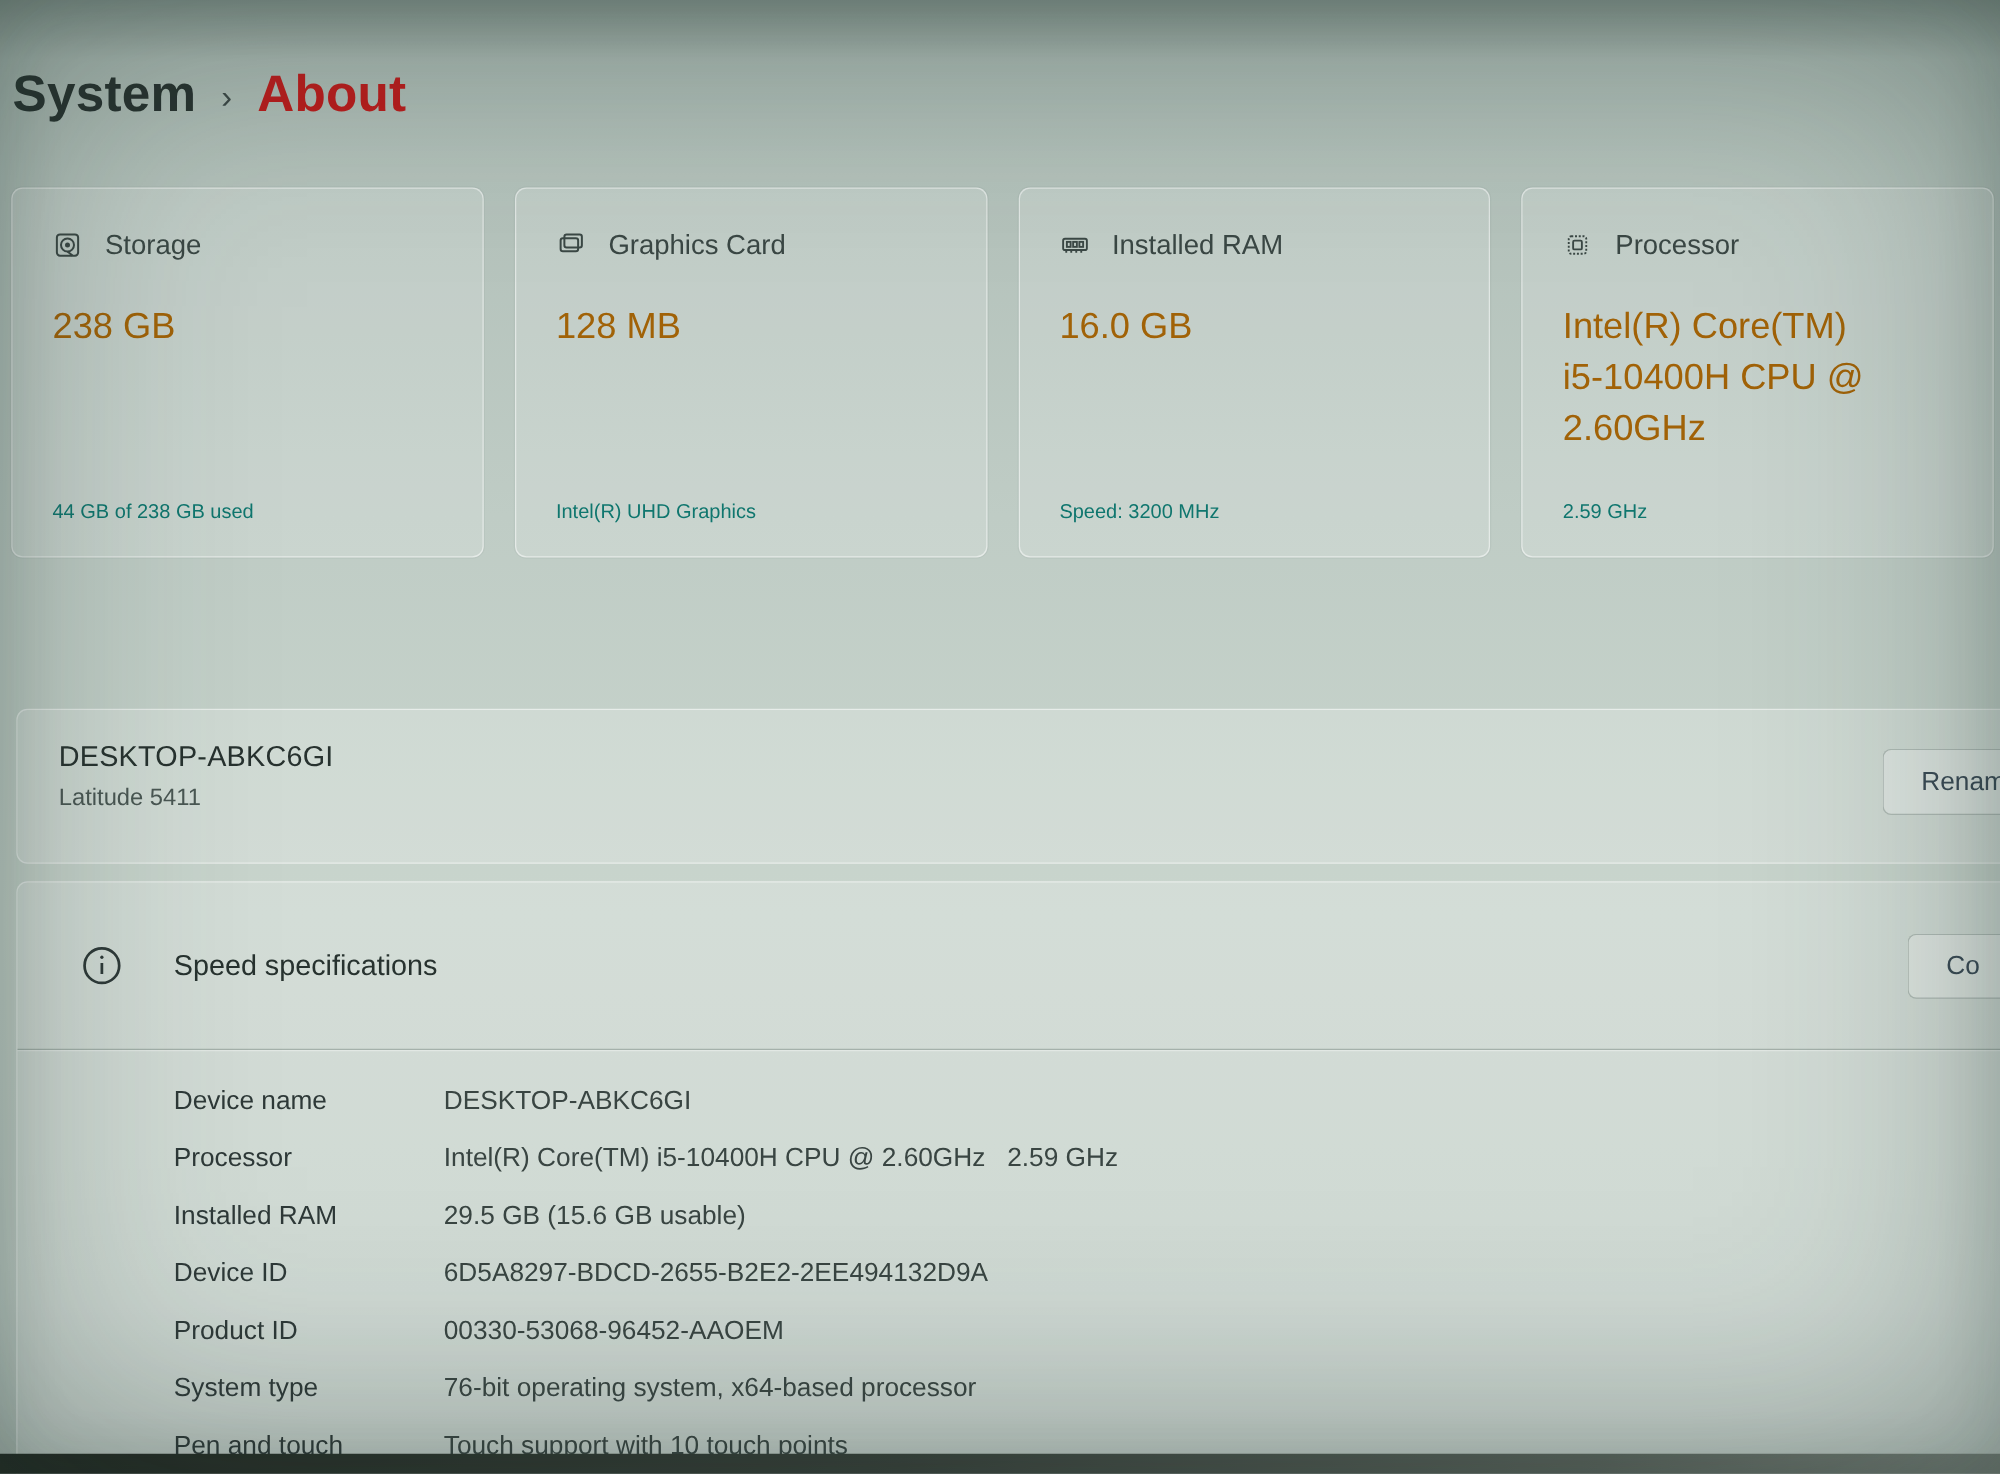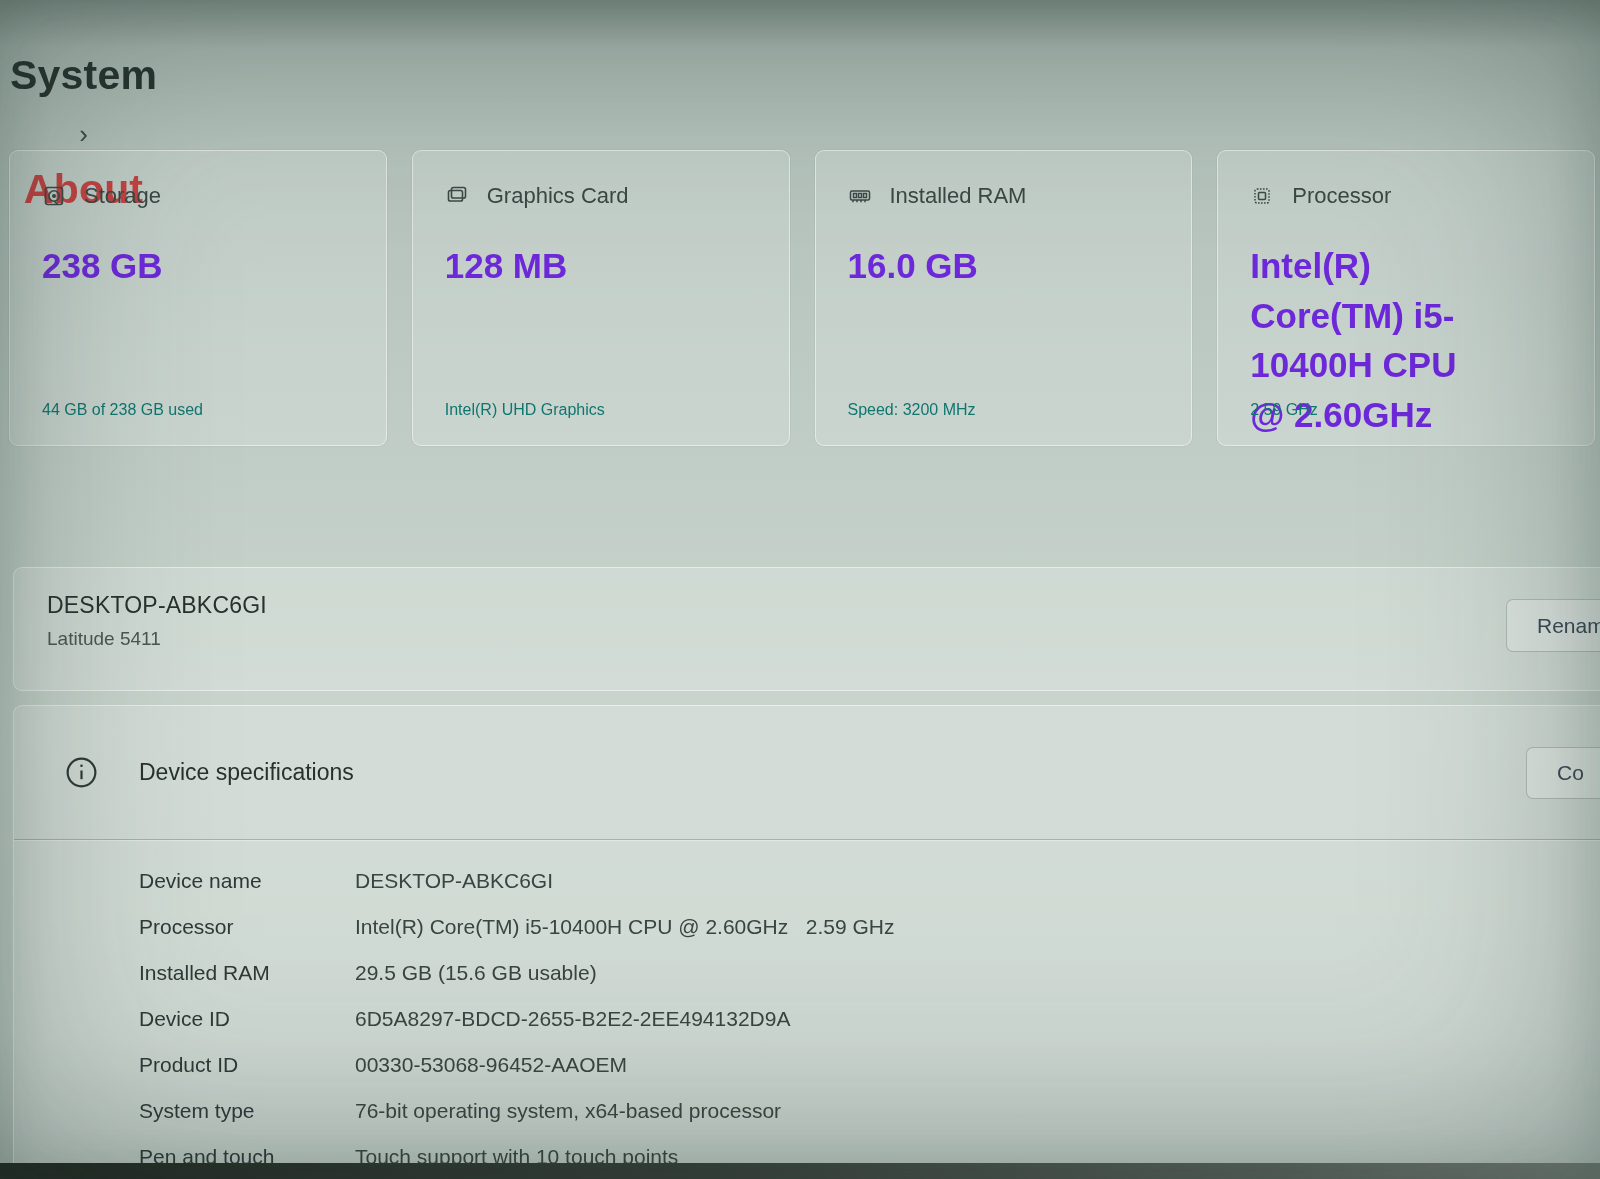--- a/index.html
+++ b/index.html
@@ -14,38 +14,38 @@
     position:absolute; inset:0; pointer-events:none; z-index:50;
     box-shadow:inset 0 0 220px rgba(35,55,50,0.38), inset 0 0 60px rgba(35,55,50,0.18);
   }
   .photo-soft { position:absolute; inset:0; filter:blur(0.35px); }
   .bottom-strip {
     position:absolute; left:0; right:0; bottom:0; height:16px; z-index:40;
     background:linear-gradient(90deg,#20261f 0%,#39403a 45%,#5c645d 80%,#7b837c 100%);
   }
 
   
-  .breadcrumb { position:absolute; left:10px; top:52px; display:flex; align-items:center; gap:18px;flex-direction:column; }
+  .breadcrumb { position:absolute; left:10px; top:52px; display:flex; align-items:center; gap:18px; }
   .crumb { font-size:41px; font-weight:700; letter-spacing:0.2px; color:#b91c1c; }
   .crumb.parent { font-weight:600; color:#27322f; }
   .crumb-sep { font-size:26px; color:#3c4846; padding:0 2px; transform:translateY(2px); }
 
   
   .cards { position:absolute; left:9px; top:150px; width:1586px; height:296px; display:flex; gap:25px; }
   .card {
     flex:1; border-radius:9px; position:relative;
     background:rgba(255,255,255,0.17);
     border:1px solid rgba(255,255,255,0.5);
     box-shadow:0 0 0 1px rgba(90,110,100,0.06);
     padding:32px 12px 26px 32px;
   }
   .card-head { display:flex; align-items:center; gap:18px; color:#36433f; }
   .card-head .icn { width:24px; height:24px; color:#3b4845; flex:0 0 auto; }
   .card-label { font-size:22px; color:#3a4744; }
-  .card-value { margin-top:32px; font-size:35px; line-height:1.42; font-weight:700; color:#6d28d9; max-width:250px; }
+  .card-value { margin-top:32px; font-size:29px; line-height:1.42; font-weight:400; color:#a16207; max-width:250px; }
   .card.wide-value .card-value { max-width:250px; }
   .card-caption { position:absolute; left:32px; bottom:26px; font-size:16px; color:#0f766e; }
 
   
   .device-bar {
     position:absolute; left:13px; top:567px; width:1640px; height:124px;
     background:rgba(255,255,255,0.20); border:1px solid rgba(255,255,255,0.5);
     border-radius:9px; padding:24px 0 0 33px;
   }
   .device-name { font-size:23px; color:#27322f; letter-spacing:0.2px; }
@@ -159,21 +159,21 @@
 
   <div class="spec-panel">
     <div class="spec-head">
       <span class="info-icn">
         <svg viewBox="0 0 24 24" fill="none" stroke="currentColor" stroke-width="1.5">
           <circle cx="12" cy="12" r="9.5"></circle>
           <path d="M12 10.6v6"></path>
           <circle cx="12" cy="7.4" r="0.9" fill="currentColor" stroke="none"></circle>
         </svg>
       </span>
-      <span class="spec-title">Device specifications</span>
+      <span class="spec-title">Speed specifications</span>
       <div class="btn copy-btn">Co</div>
     </div>
     <div class="spec-divider"></div>
 
     <div class="spec-rows">
       <div class="spec-row">
         <div class="spec-label">Device name</div>
         <div class="spec-value">DESKTOP-ABKC6GI</div>
       </div>
       <div class="spec-row">

